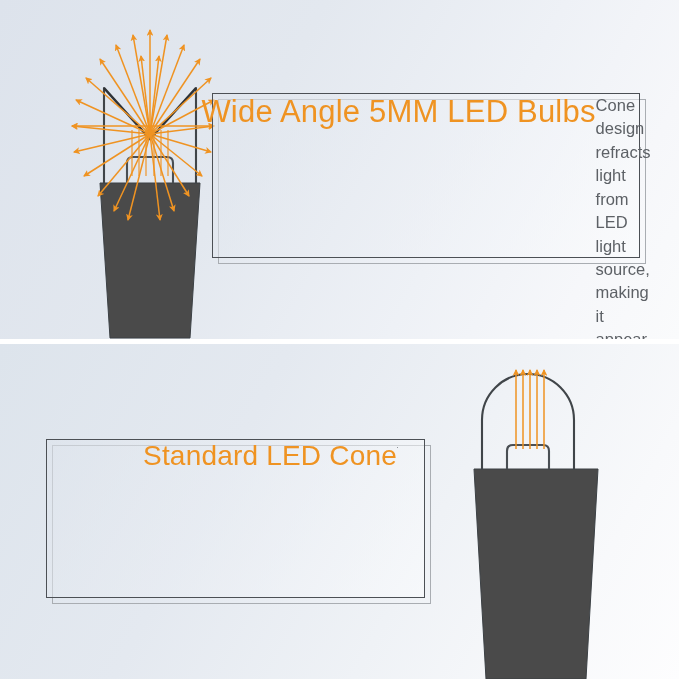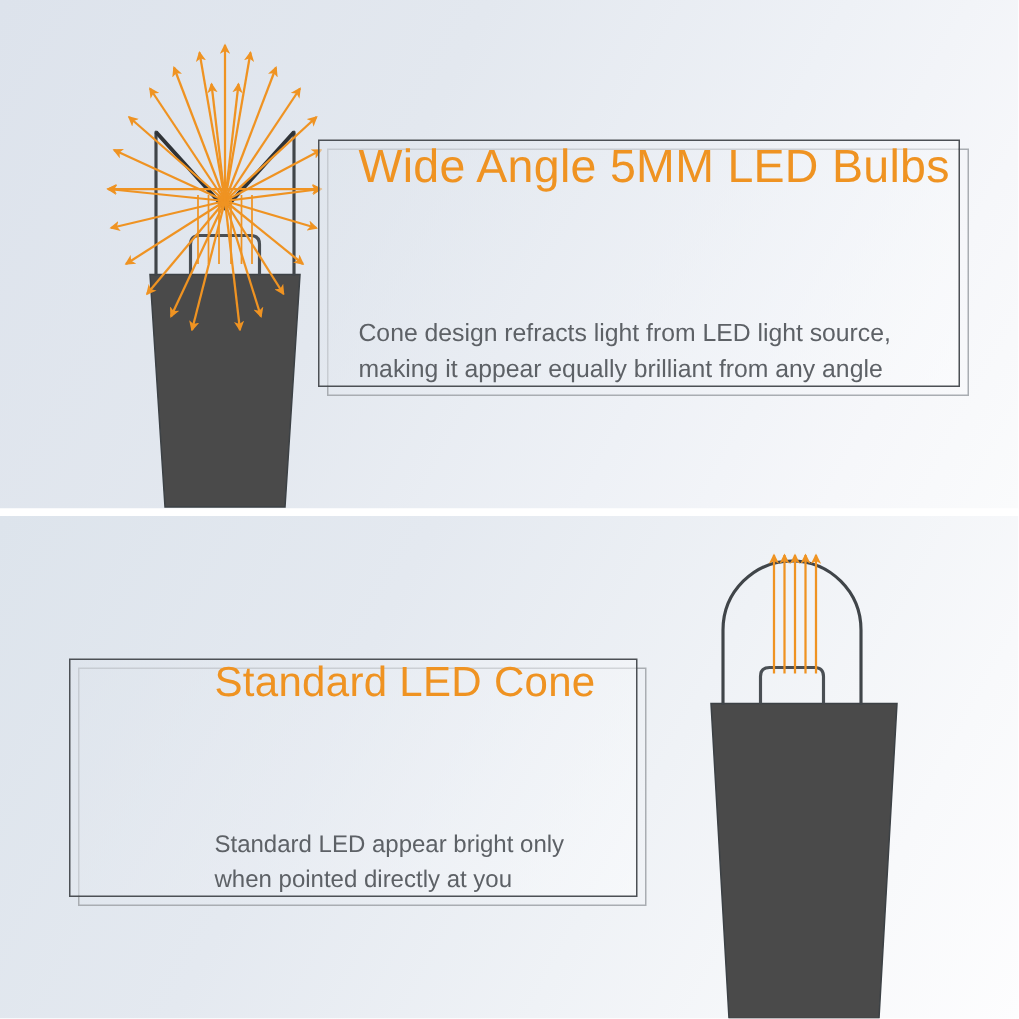--- a/index.html
+++ b/index.html
@@ -38,23 +38,22 @@
     background:transparent;
   }
   .card .main-box{
     position:absolute; left:0; top:0; right:0; bottom:0;
     border:1px solid #4c5055;
     background:linear-gradient(120deg,rgba(222,228,236,.55) 0%,rgba(238,241,246,.5) 55%,rgba(252,253,254,.55) 100%);
   }
   .card .inner{
     position:relative;
     width:100%; height:100%;
-    display:flex; flex-direction:column; justify-content:center;
+    display:flex; flex-direction:row; justify-content:center;
     padding:0 26px;
-    gap:33px;
   }
   .card-title{
     color:#ef9322;
     font-weight:400;
     letter-spacing:.2px;
     white-space:nowrap;
   }
   .card-rule{
     height:1px; background:#8d9298;
     margin:7px 0 9px 0;
@@ -172,22 +171,20 @@
   <div class="panel-gap"></div>
 
   <div class="panel" id="panel-bottom">
 
     <div class="card" id="card-standard" style="top:95px;">
       <div class="shadow-box"></div>
       <div class="main-box">
         <div class="inner">
           <div class="card-title">Standard LED Cone</div>
           <div class="card-rule"></div>
-          <div class="card-body">Standard LED appear bright only
-when pointed directly at you</div>
         </div>
       </div>
     </div>
 
     <div class="illus" id="illus-standard" style="top:14px;">
       <svg viewBox="0 0 200 321" xmlns="http://www.w3.org/2000/svg">
         <defs>
           <marker id="arrB" viewBox="0 0 10 10" refX="8.5" refY="5" markerWidth="4.6" markerHeight="4.6" orient="auto-start-reverse">
             <path d="M0,0 L10,5 L0,10 L2.6,5 z" fill="#ef9322"></path>
           </marker>

